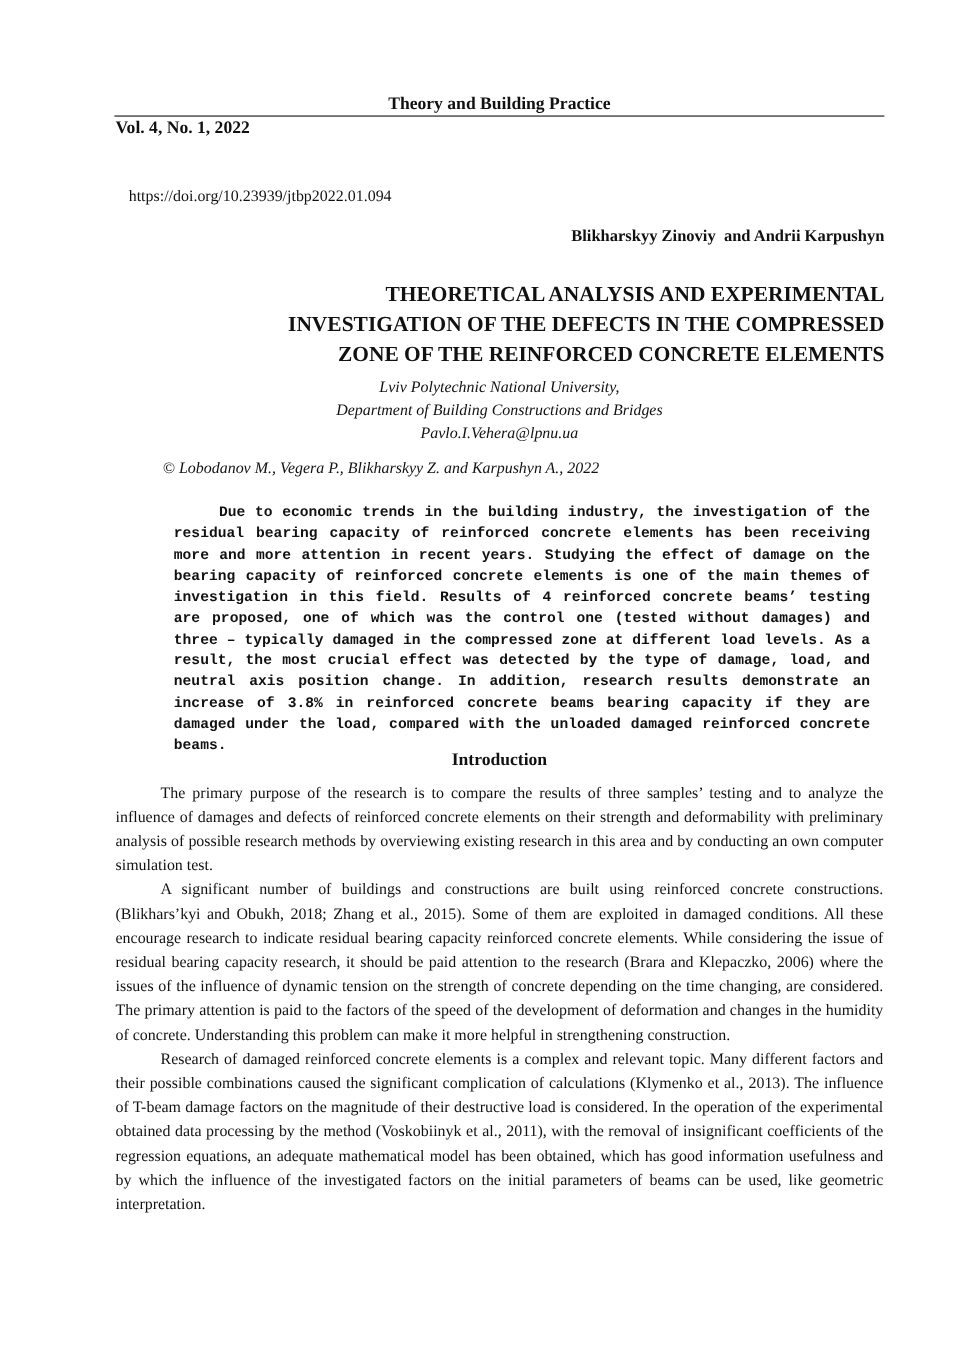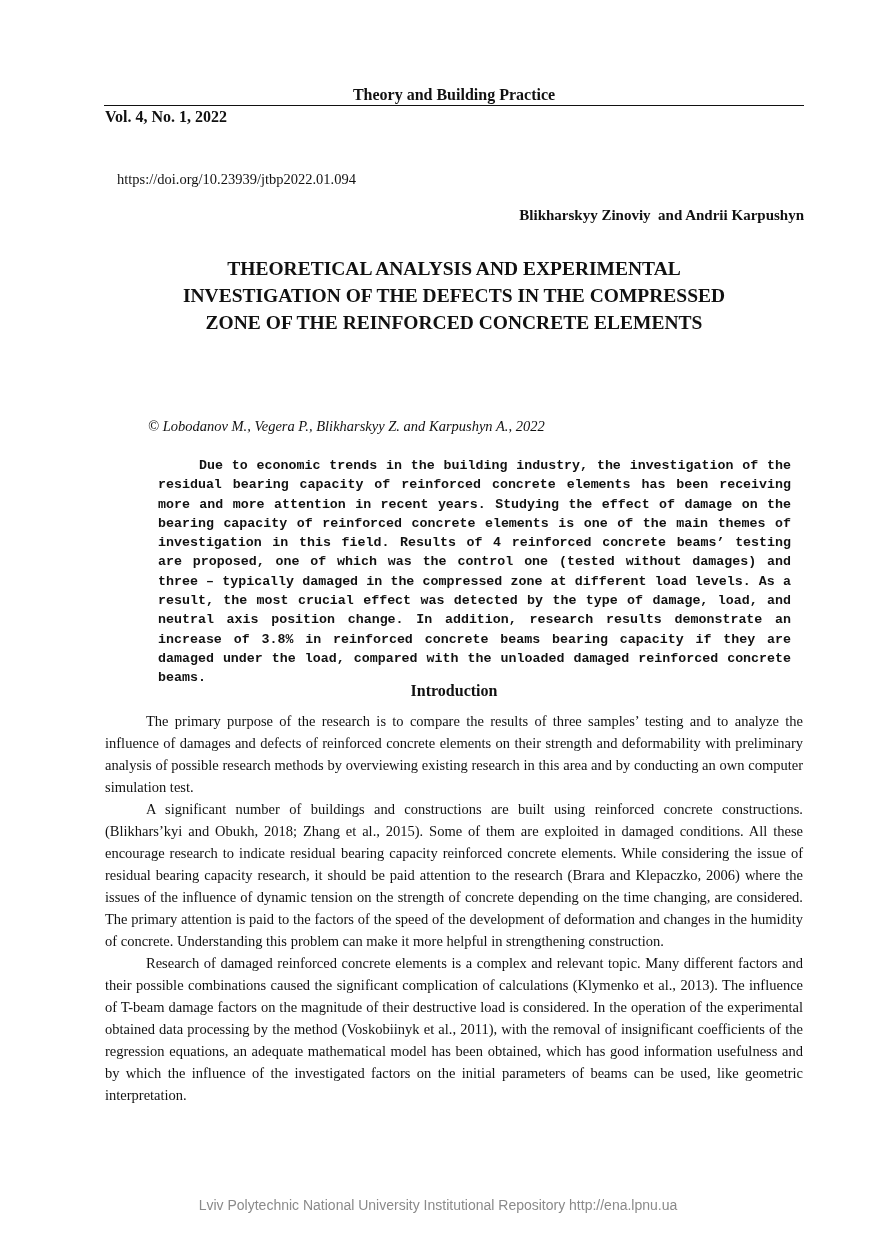--- a/index.html
+++ b/index.html
@@ -9,21 +9,21 @@
 
   .journal { position:absolute; left:104px; top:86px; width:700px; text-align:center;
              font-weight:bold; font-size:16px; line-height:18px; }
   .rule { position:absolute; left:104px; top:105px; width:700px; height:0;
           border-top:1.3px solid #111; }
   .vol { position:absolute; left:105px; top:108px; font-weight:bold; font-size:16px; line-height:18px; }
   .doi { position:absolute; left:105px; top:170px; font-size:14.5px; line-height:18px;margin-left:12px; }
 
   .authors { position:absolute; right:72px; top:204px; text-align:right;
              font-weight:bold; font-size:15px; line-height:22px; }
-  .title { position:absolute; left:104px; top:255px; width:700px; text-align:center;
+  .title { position:absolute; left:104px; top:255px; width:700px; text-align:right;
            font-weight:bold; font-size:19.5px; line-height:27px; }
   .affil { position:absolute; left:104px; top:342px; width:700px; text-align:center;
            font-style:italic; font-size:14.5px; line-height:21px; }
   .copyright { position:absolute; left:105px; top:416px; font-style:italic; font-size:14.5px; line-height:20px;margin-left:43px; }
 
   .abstract { position:absolute; left:146px; top:444px; width:657px;
               font-weight:bold; font-size:13.3px; line-height:19.3px; text-align:justify; }
   .abstract p { margin:12px; text-indent:41px;font-family:Liberation Mono, monospace; }
 
   .section-heading { position:absolute; left:104px; top:681px; width:700px; text-align:center;
@@ -50,29 +50,33 @@
   <div class="authors">
     <div style="white-space:pre;">Blikharskyy Zinoviy  and Andrii Karpushyn</div>
   </div>
 
   <div class="title">
     <div>THEORETICAL ANALYSIS AND EXPERIMENTAL</div>
     <div>INVESTIGATION OF THE DEFECTS IN THE COMPRESSED</div>
     <div>ZONE OF THE REINFORCED CONCRETE ELEMENTS</div>
   </div>
 
+  <div class="affil">
+    <div>Lviv Polytechnic National University,</div>
+    <div>Department of Building Constructions and Bridges</div>
+    <div>Pavlo.I.Vehera@lpnu.ua</div>
+  </div>
 
   <div class="copyright">© Lobodanov M., Vegera P., Blikharskyy Z. and Karpushyn A., 2022</div>
 
   <div class="abstract">
     <p>Due to economic trends in the building industry, the investigation of the residual bearing capacity of reinforced concrete elements has been receiving more and more attention in recent years. Studying the effect of damage on the bearing capacity of reinforced concrete elements is one of the main themes of investigation in this field. Results of 4 reinforced concrete beams’ testing are proposed, one of which was the control one (tested without damages) and three – typically damaged in the compressed zone at different load levels. As a result, the most crucial effect was detected by the type of damage, load, and neutral axis position change. In addition, research results demonstrate an increase of 3.8% in reinforced concrete beams bearing capacity if they are damaged under the load, compared with the unloaded damaged reinforced concrete beams.</p>
   </div>
 
   <div class="section-heading">Introduction</div>
 
   <div class="body-text">
     <p>The primary purpose of the research is to compare the results of three samples’ testing and to analyze the influence of damages and defects of reinforced concrete elements on their strength and deformability with preliminary analysis of possible research methods by overviewing existing research in this area and by conducting an own computer simulation test.</p>
     <p>A significant number of buildings and constructions are built using reinforced concrete constructions. (Blikhars’kyi and Obukh, 2018; Zhang et al., 2015). Some of them are exploited in damaged conditions. All these encourage research to indicate residual bearing capacity reinforced concrete elements. While considering the issue of residual bearing capacity research, it should be paid attention to the research (Brara and Klepaczko, 2006) where the issues of the influence of dynamic tension on the strength of concrete depending on the time changing, are considered. The primary attention is paid to the factors of the speed of the development of deformation and changes in the humidity of concrete. Understanding this problem can make it more helpful in strengthening construction.</p>
     <p>Research of damaged reinforced concrete elements is a complex and relevant topic. Many different factors and their possible combinations caused the significant complication of calculations (Klymenko et al., 2013). The influence of T-beam damage factors on the magnitude of their destructive load is considered. In the operation of the experimental obtained data processing by the method (Voskobiinyk et al., 2011), with the removal of insignificant coefficients of the regression equations, an adequate mathematical model has been obtained, which has good information usefulness and by which the influence of the investigated factors on the initial parameters of beams can be used, like geometric interpretation.</p>
   </div>
 
-  <div class="footer">Lviv Polytechnic National University Institutional Repository http://ena.lpnu.ua</div>
 </div>
 
 </body></html>

